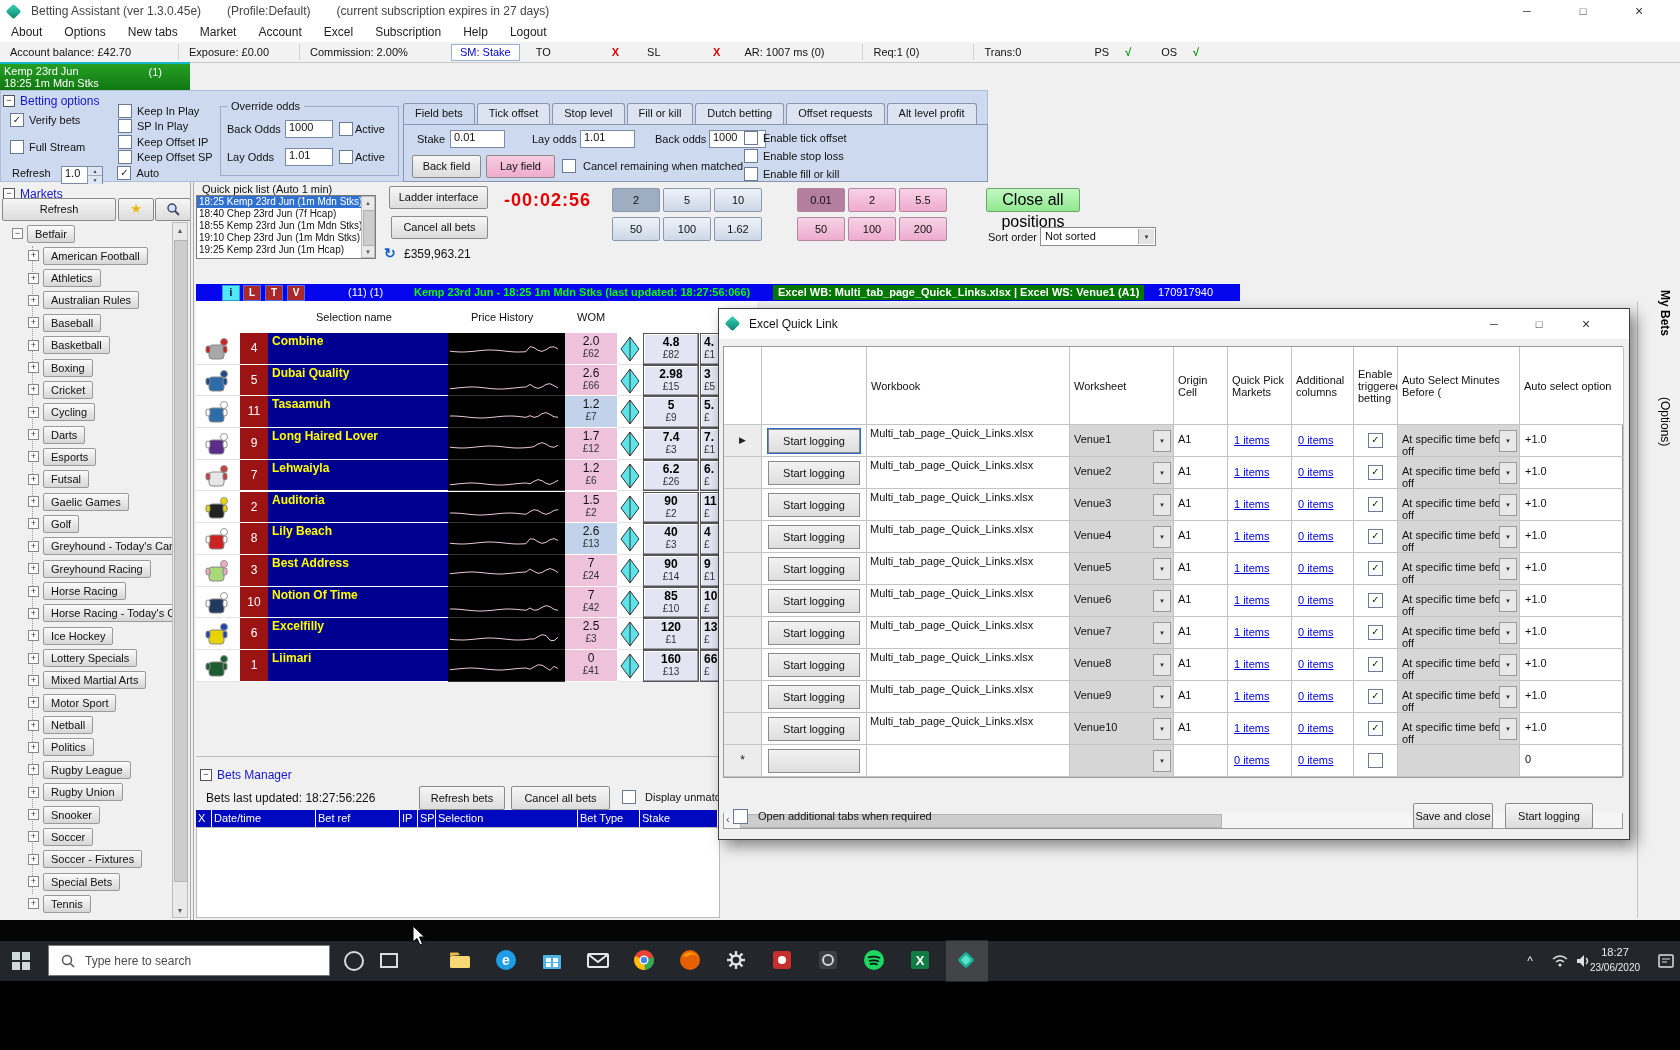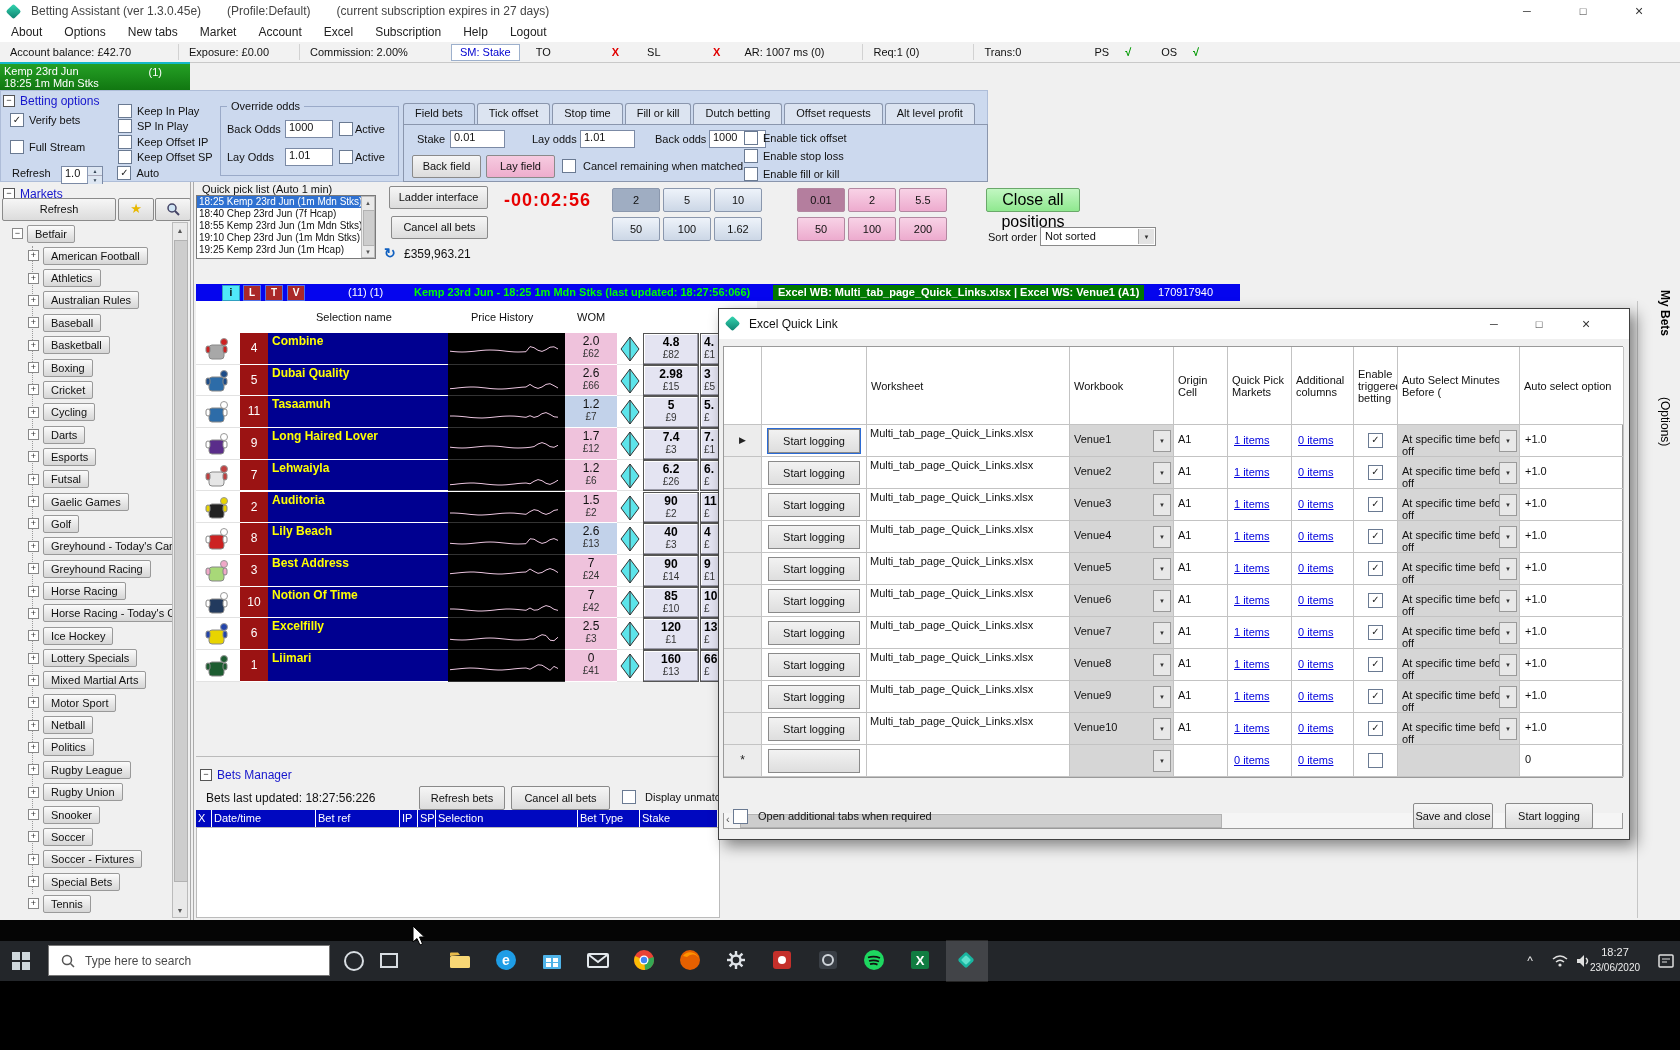--- a/index.html
+++ b/index.html
@@ -204,21 +204,21 @@
       <span class="lbl abs" style="left:134px;top:16px;margin-left:0;">Active</span>
       <span class="lbl" style="position:absolute;left:6px;top:44px;margin-left:0;">Lay Odds</span>
       <span class="inp abs" style="left:64px;top:41px;width:48px;">1.01</span>
       <span class="cb abs" style="left:118px;top:43px;"></span>
       <span class="lbl abs" style="left:134px;top:44px;margin-left:0;">Active</span>
     </div>
 
     <div class="abs ftabs">
         <span class="ftab active">Field bets</span>
         <span class="ftab">Tick offset</span>
-        <span class="ftab">Stop time</span>
+        <span class="ftab">Stop level</span>
         <span class="ftab">Fill or kill</span>
         <span class="ftab">Dutch betting</span>
         <span class="ftab">Offset requests</span>
         <span class="ftab">Alt level profit</span>
       </div>
     <div class="abs fbody"></div>
     <span class="lbl abs" style="left:412px;top:133px;">Stake</span>
     <span class="inp abs" style="left:450px;top:130px;width:55px;">0.01</span>
     <span class="lbl abs" style="left:527px;top:133px;">Lay odds</span>
     <span class="inp abs" style="left:580px;top:130px;width:55px;">1.01</span>
@@ -583,22 +583,22 @@
       <div class="dlg-title">
         <span class="gem" style="margin-top:9px;"></span>
         <span style="position:absolute;left:30px;top:8px;">Excel Quick Link</span>
         <span class="winbtn abs" style="right:120px;top:4px;">─</span>
         <span class="winbtn abs" style="right:75px;top:4px;">□</span>
         <span class="winbtn abs" style="right:28px;top:4px;font-size:14px;">×</span>
       </div>
       <div class="dlg-table" style="grid-template-rows:78px;">
           <div class="dcell dhead"></div>
           <div class="dcell dhead"></div>
+          <div class="dcell dhead">Workbook</div>
           <div class="dcell dhead">Worksheet</div>
-          <div class="dcell dhead">Workbook</div>
           <div class="dcell dhead">Origin Cell</div>
           <div class="dcell dhead">Quick Pick Markets</div>
           <div class="dcell dhead">Additional columns</div>
           <div class="dcell dhead">Enable triggered betting</div>
           <div class="dcell dhead">Auto Select Minutes Before (</div>
           <div class="dcell dhead">Auto select option</div>
           <div class="dcell dmark">▶</div>
           <div class="dcell dbtn-wrap">
             <span class="dlg-btn focus">Start logging</span>
           </div>

